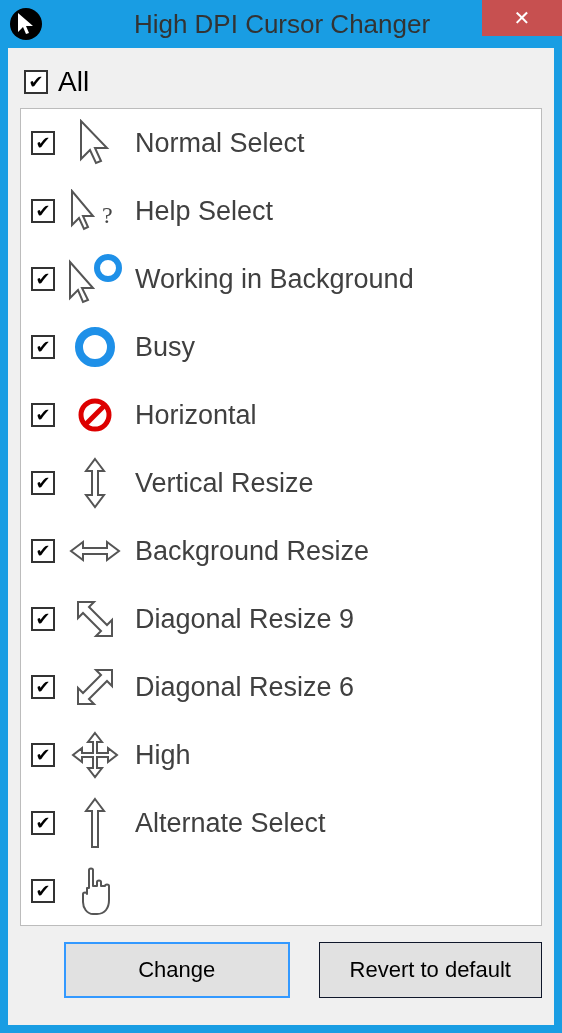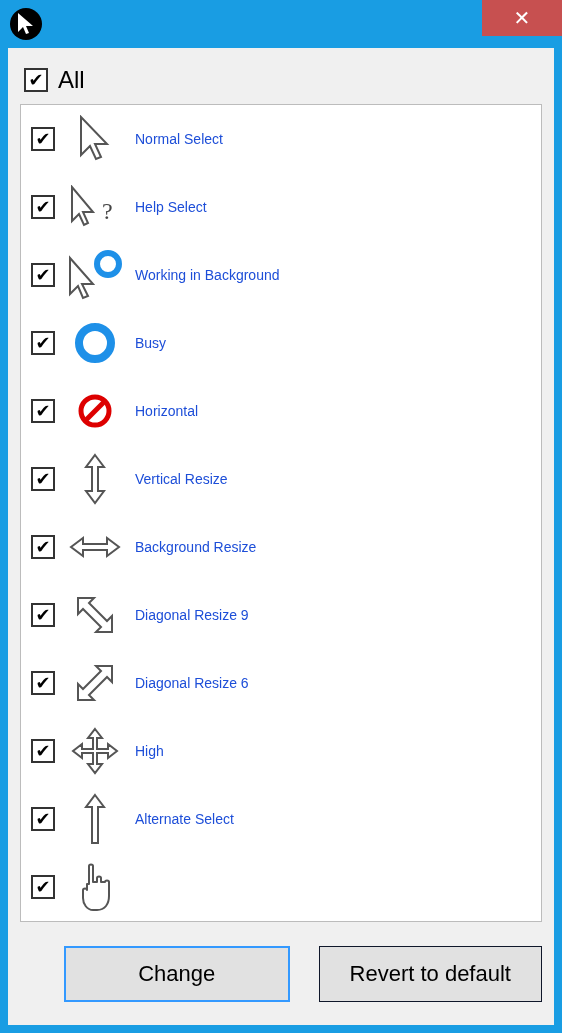--- a/index.html
+++ b/index.html
@@ -58,21 +58,21 @@
   }
 
   .cbox {
     width: 24px; height: 24px;
     border: 2px solid #333;
     background: #fff;
     display: flex; align-items: center; justify-content: center;
     font-size: 18px; line-height: 1;
   }
 
-  .all-label { font-size: 24px; }
+  .all-label { font-size: 28px; }
 
   .list {
     border: 1px solid #bcbcbc;
     background: #fff;
     display: flex;
     flex-direction: column;
     overflow: hidden;
   }
 
   .row {
@@ -85,26 +85,26 @@
 
   .row .cbox { flex: 0 0 24px; }
   .row .icon-slot {
     width: 64px;
     height: 52px;
     display: flex;
     align-items: center;
     justify-content: center;
     position: relative;
   }
-  .row .label { font-size: 14px; color: #1d4ed8; }
+  .row .label { font-size: 27px; color: #404040; }
 
   .buttons {
     display: flex;
     gap: 29px;
-    margin-top: 24px;
+    margin-top: 16px;
     padding-left: 44px;
   }
   .btn {
     flex: 1;
     height: 56px;
     background: #e1e1e1;
     border: 1px solid #0f172a;
     font-size: 22px;
     display: flex;
     align-items: center;
@@ -116,20 +116,21 @@
 </style>
 </head>
 <body>
 
 <div class="titlebar">
   <div class="app-icon">
     <svg width="20" height="24" viewBox="0 0 20 24">
       <path d="M2 1 L2 20 L7 15 L10 22 L13 21 L10 14 L17 14 Z" fill="#fff"></path>
     </svg>
   </div>
+  <div class="title">High DPI Cursor Changer</div>
   <div class="close">
     <span>✕</span>
   </div>
 </div>
 
 <div class="client">
 
   <div class="all-row">
     <div class="cbox">
       <span>✔</span>

